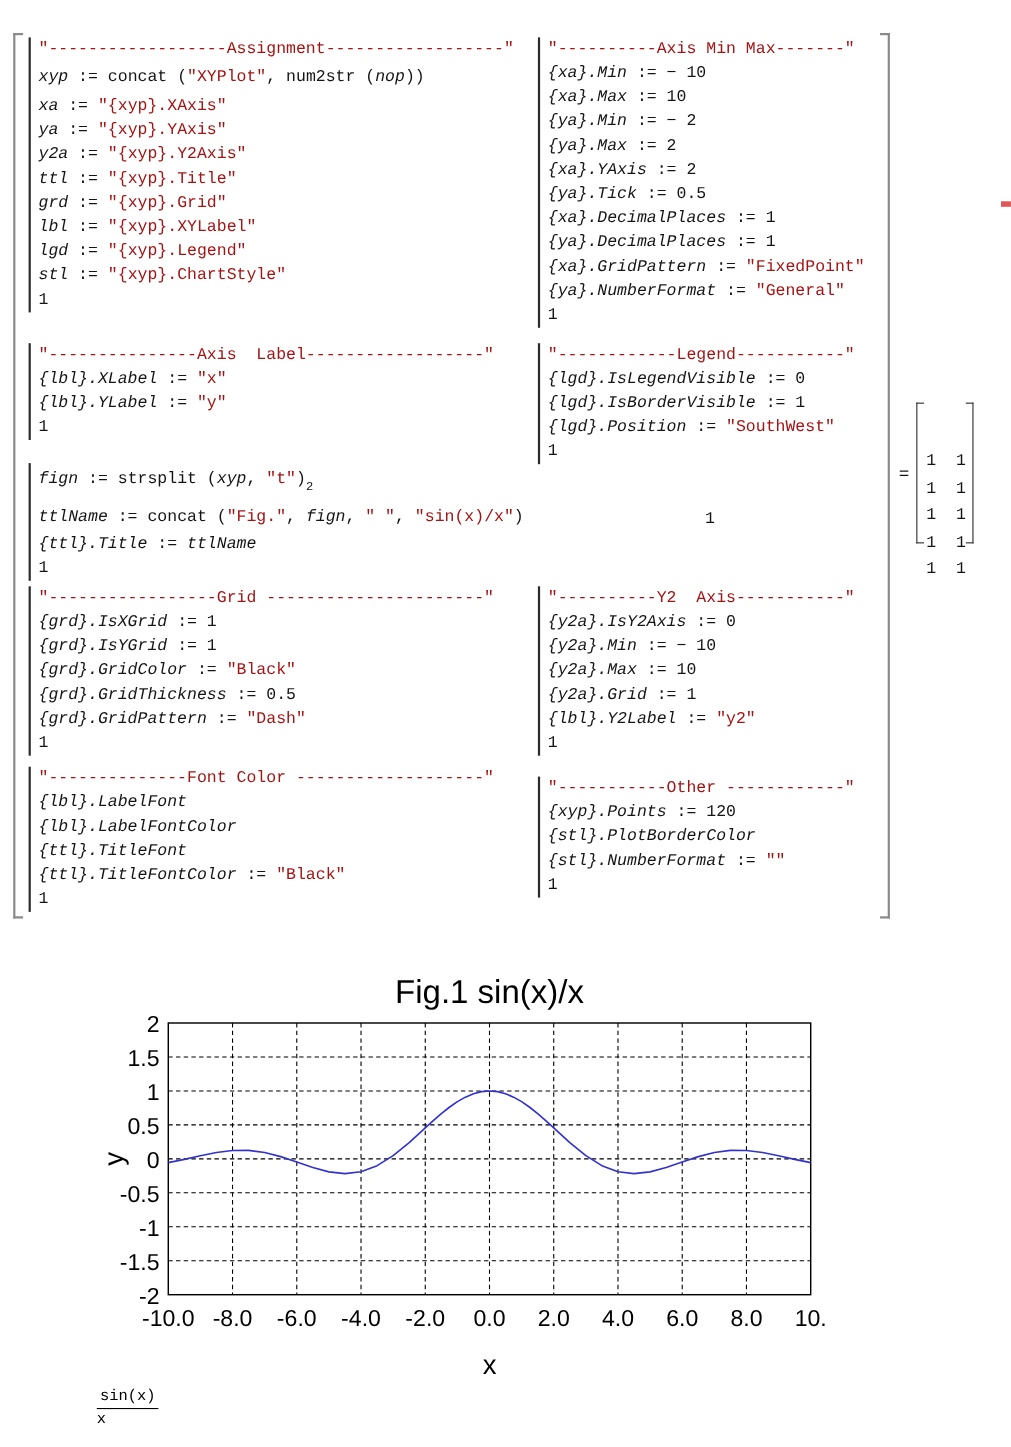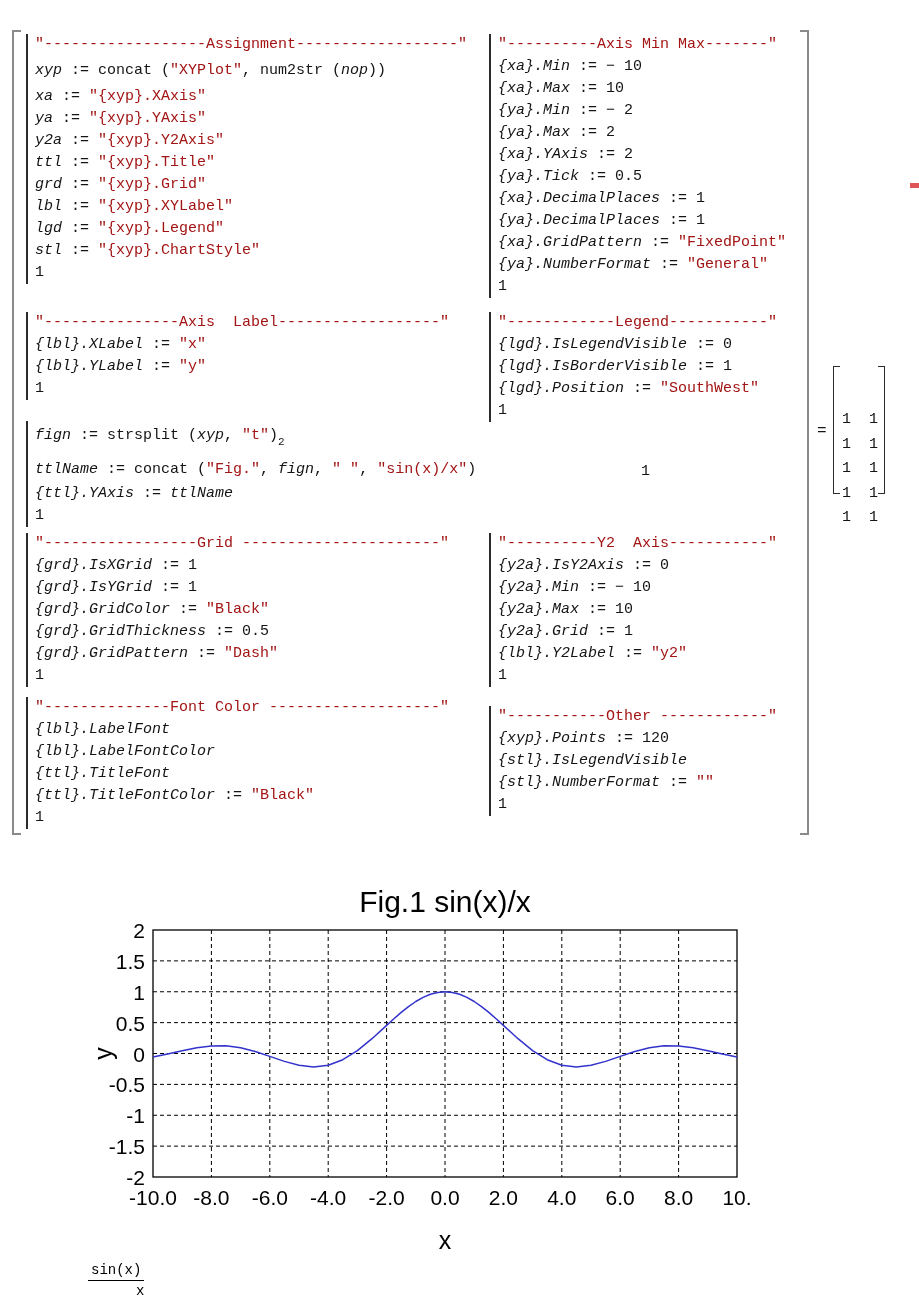--- a/index.html
+++ b/index.html
@@ -45,21 +45,21 @@
   
   .red-dash{position:absolute;left:910px;top:183px;width:9px;height:5px;background:#e05555;}
 
   
   .chart-wrap{position:absolute;left:78px;top:872px;width:710px;height:430px;}
   .t-title{font-family:"Liberation Sans",sans-serif;font-size:30px;fill:#000;}
   .t-tick{font-family:"Liberation Sans",sans-serif;font-size:21px;fill:#000;}
   .t-axis{font-family:"Liberation Sans",sans-serif;font-size:25px;fill:#000;}
 
   
-  .frac{position:absolute;left:88px;top:1262px;text-align:right;
+  .frac{position:absolute;left:88px;top:1262px;text-align:left;
         font:14px "Liberation Mono",monospace;color:#000;}
   .frac .num{display:block;padding:0 3px 2px 3px;border-bottom:1.2px solid #000;}
   .frac .den{display:block;padding-top:2px;}
 </style>
 </head>
 <body>
 
 <div class="obrak obrak-l"></div>
 <div class="obrak obrak-r"></div>
 
@@ -99,21 +99,21 @@
 <div class="code-block" id="blk-legend">
     <div class="code-line"><span class="seg-s">"------------Legend-----------"</span></div>
     <div class="code-line"><span class="seg-v">{lgd}.IsLegendVisible</span><span> := 0</span></div>
     <div class="code-line"><span class="seg-v">{lgd}.IsBorderVisible</span><span> := 1</span></div>
     <div class="code-line"><span class="seg-v">{lgd}.Position</span><span> := </span><span class="seg-s">"SouthWest"</span></div>
     <div class="code-line"><span>1</span></div>
   </div>
 <div class="code-block" id="blk-fign">
     <div class="code-line" style="line-height: 30px;"><span class="seg-v">fign</span><span> := strsplit (</span><span class="seg-v">xyp</span><span>, </span><span class="seg-s">"t"</span><span>)</span><span class="seg-sub">2</span></div>
     <div class="code-line" style="line-height: 26px;"><span class="seg-v">ttlName</span><span> := concat (</span><span class="seg-s">"Fig."</span><span>, </span><span class="seg-v">fign</span><span>, </span><span class="seg-s">" "</span><span>, </span><span class="seg-s">"sin(x)/x"</span><span>)</span></div>
-    <div class="code-line"><span class="seg-v">{ttl}.YAxis</span><span> := </span><span class="seg-v">ttlName</span></div>
+    <div class="code-line"><span class="seg-v">{ttl}.Title</span><span> := </span><span class="seg-v">ttlName</span></div>
     <div class="code-line"><span>1</span></div>
   </div>
 <div class="code-block" id="blk-grid">
     <div class="code-line"><span class="seg-s">"-----------------Grid ----------------------"</span></div>
     <div class="code-line"><span class="seg-v">{grd}.IsXGrid</span><span> := 1</span></div>
     <div class="code-line"><span class="seg-v">{grd}.IsYGrid</span><span> := 1</span></div>
     <div class="code-line"><span class="seg-v">{grd}.GridColor</span><span> := </span><span class="seg-s">"Black"</span></div>
     <div class="code-line"><span class="seg-v">{grd}.GridThickness</span><span> := 0.5</span></div>
     <div class="code-line"><span class="seg-v">{grd}.GridPattern</span><span> := </span><span class="seg-s">"Dash"</span></div>
     <div class="code-line"><span>1</span></div>
@@ -131,21 +131,21 @@
     <div class="code-line"><span class="seg-s">"--------------Font Color -------------------"</span></div>
     <div class="code-line"><span class="seg-v">{lbl}.LabelFont</span></div>
     <div class="code-line"><span class="seg-v">{lbl}.LabelFontColor</span></div>
     <div class="code-line"><span class="seg-v">{ttl}.TitleFont</span></div>
     <div class="code-line"><span class="seg-v">{ttl}.TitleFontColor</span><span> := </span><span class="seg-s">"Black"</span></div>
     <div class="code-line"><span>1</span></div>
   </div>
 <div class="code-block" id="blk-other">
     <div class="code-line"><span class="seg-s">"-----------Other ------------"</span></div>
     <div class="code-line"><span class="seg-v">{xyp}.Points</span><span> := 120</span></div>
-    <div class="code-line"><span class="seg-v">{stl}.IsLegendVisible</span></div>
+    <div class="code-line"><span class="seg-v">{stl}.PlotBorderColor</span></div>
     <div class="code-line"><span class="seg-v">{stl}.NumberFormat</span><span> := </span><span class="seg-s">""</span></div>
     <div class="code-line"><span>1</span></div>
   </div>
 
 <div class="inline-result">1</div>
 <div class="equals">=</div>
 <div class="matrix">
   <div class="mb mb-l"></div>
   <div class="mb mb-r"></div>
   <div class="mrows">

